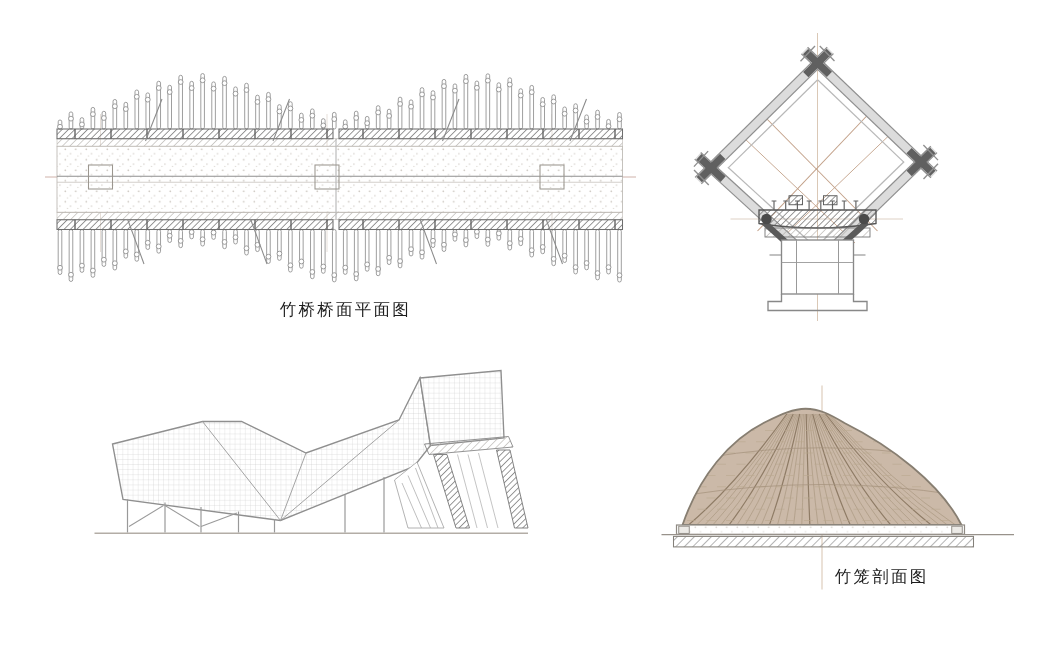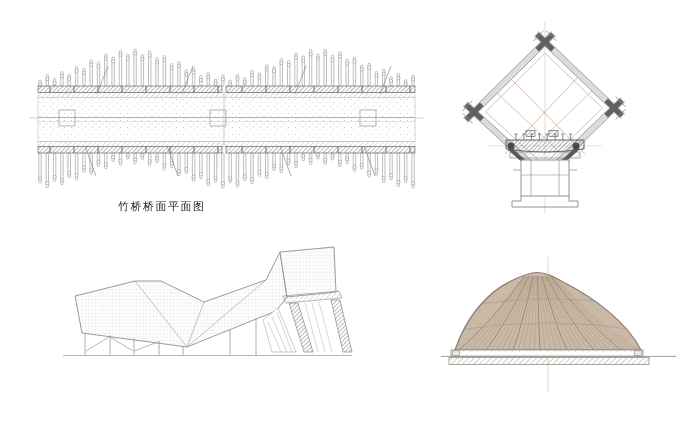--- a/index.html
+++ b/index.html
@@ -1,19 +1,19 @@
 <!DOCTYPE html>
 <html><head>
 <meta charset="utf-8">
 <style>
   html,body{margin:0;padding:0;background:#ffffff;}
   .sheet{position:relative;width:700px;height:446px;background:#ffffff;overflow:hidden;
          font-family:"Liberation Sans",sans-serif;}
   svg{position:absolute;left:0;top:0;}
-  .cap{position:absolute;text-align:left;
+  .cap{position:absolute;text-align:right;
        font-family:"DejaVu Serif","Liberation Serif",serif;
        font-size:11px;letter-spacing:1.5px;color:#1c1c1c;white-space:nowrap;}
 </style>
 </head>
 <body>
 
 <div class="sheet">
 
   <svg width="700" height="446" viewBox="0 0 700 446">
     <defs>
@@ -459,13 +459,14 @@
         <rect x="451" y="350" width="192" height="6.2" fill="#fff" stroke="#8f8a83" stroke-width="0.8"></rect>
         <rect x="451" y="350" width="192" height="6.2" fill="url(#pStipple)" opacity="0.7"></rect>
         <rect x="452.5" y="350.8" width="7" height="4.8" fill="#eceae6" stroke="#8a857f" stroke-width="0.6"></rect>
         <rect x="634.5" y="350.8" width="7" height="4.8" fill="#eceae6" stroke="#8a857f" stroke-width="0.6"></rect>
         <line x1="441" y1="356.4" x2="676" y2="356.4" stroke="#98928b" stroke-width="0.9"></line>
         <rect x="449" y="357.6" width="200" height="7" fill="url(#pHatchDiag)" stroke="#84807a" stroke-width="0.7"></rect>
       </g>
   </svg>
 
   <div class="cap" style="left:118px;top:199px;width:156px">竹桥桥面平面图</div>
+  <div class="cap" style="left:479px;top:377px;width:140px">竹笼剖面图</div>
 </div>
 
 </body></html>

